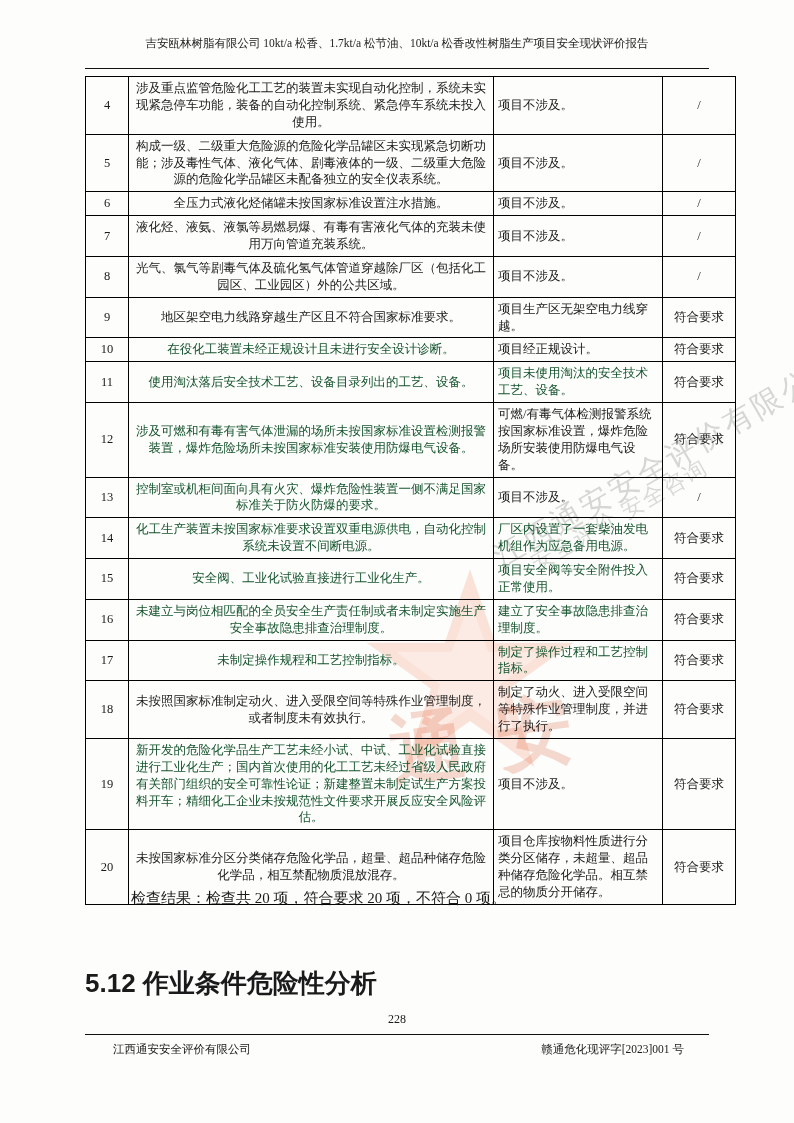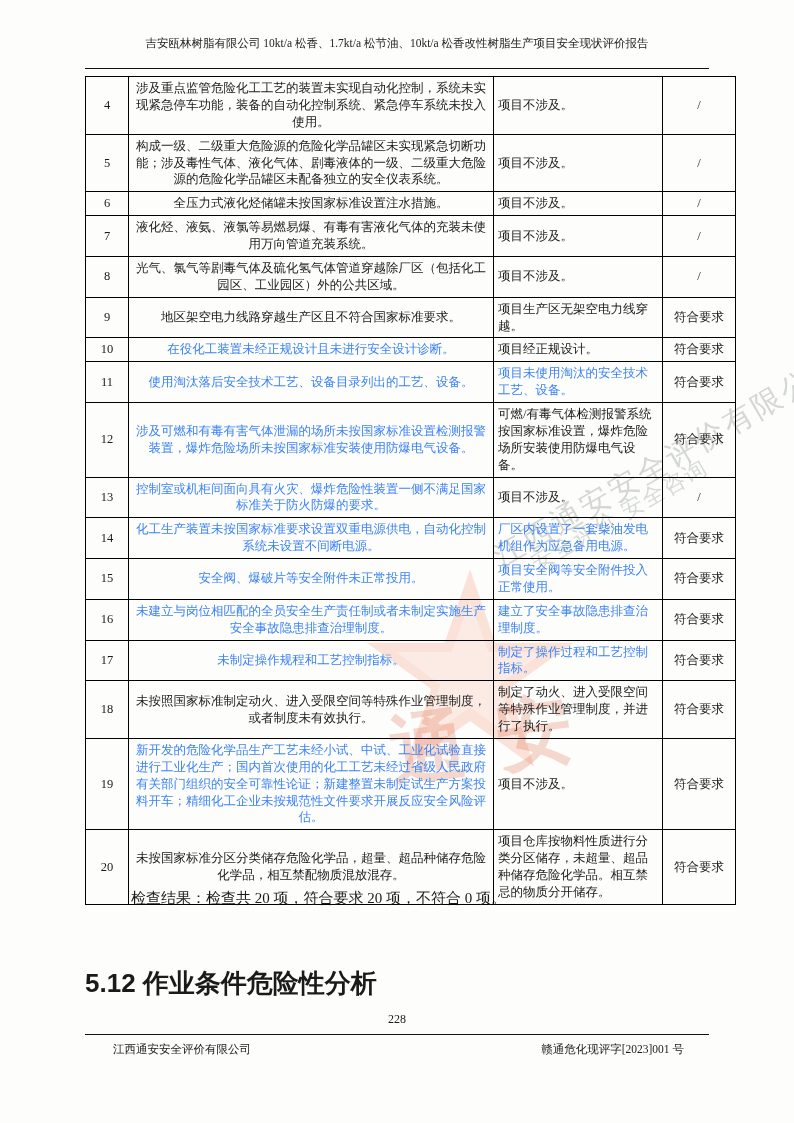--- a/index.html
+++ b/index.html
@@ -117,21 +117,21 @@
     text-align: center;
   }
   td.c-res {
     width: 160px;
   }
   td.c-concl {
     width: 64px;
     text-align: center;
   }
   .red {
-    color: #3b82f6;
+    color: #14532d;
   }
   .para {
     position: absolute;
     left: 85px;
     width: 625px;
     font-size: 15px;
     z-index: 10;
     line-height: 1.6;
   }
   #p-result { top: 886px; text-indent: 30px; margin-left: 16px; }
@@ -271,21 +271,21 @@
 
         <tr>
           <td class="c-no">14</td>
           <td class="c-item red">化工生产装置未按国家标准要求设置双重电源供电，自动化控制系统未设置不间断电源。</td>
           <td class="c-res red">厂区内设置了一套柴油发电机组作为应急备用电源。</td>
           <td class="c-concl">符合要求</td>
         </tr>
 
         <tr>
           <td class="c-no">15</td>
-          <td class="c-item red">安全阀、爆破片等安全附件未正常投用。</td>
+          <td class="c-item red">安全阀、工业化试验直接进行工业化生产。</td>
           <td class="c-res red">项目安全阀等安全附件投入正常使用。</td>
           <td class="c-concl">符合要求</td>
         </tr>
 
         <tr>
           <td class="c-no">16</td>
           <td class="c-item red">未建立与岗位相匹配的全员安全生产责任制或者未制定实施生产安全事故隐患排查治理制度。</td>
           <td class="c-res red">建立了安全事故隐患排查治理制度。</td>
           <td class="c-concl">符合要求</td>
         </tr>

